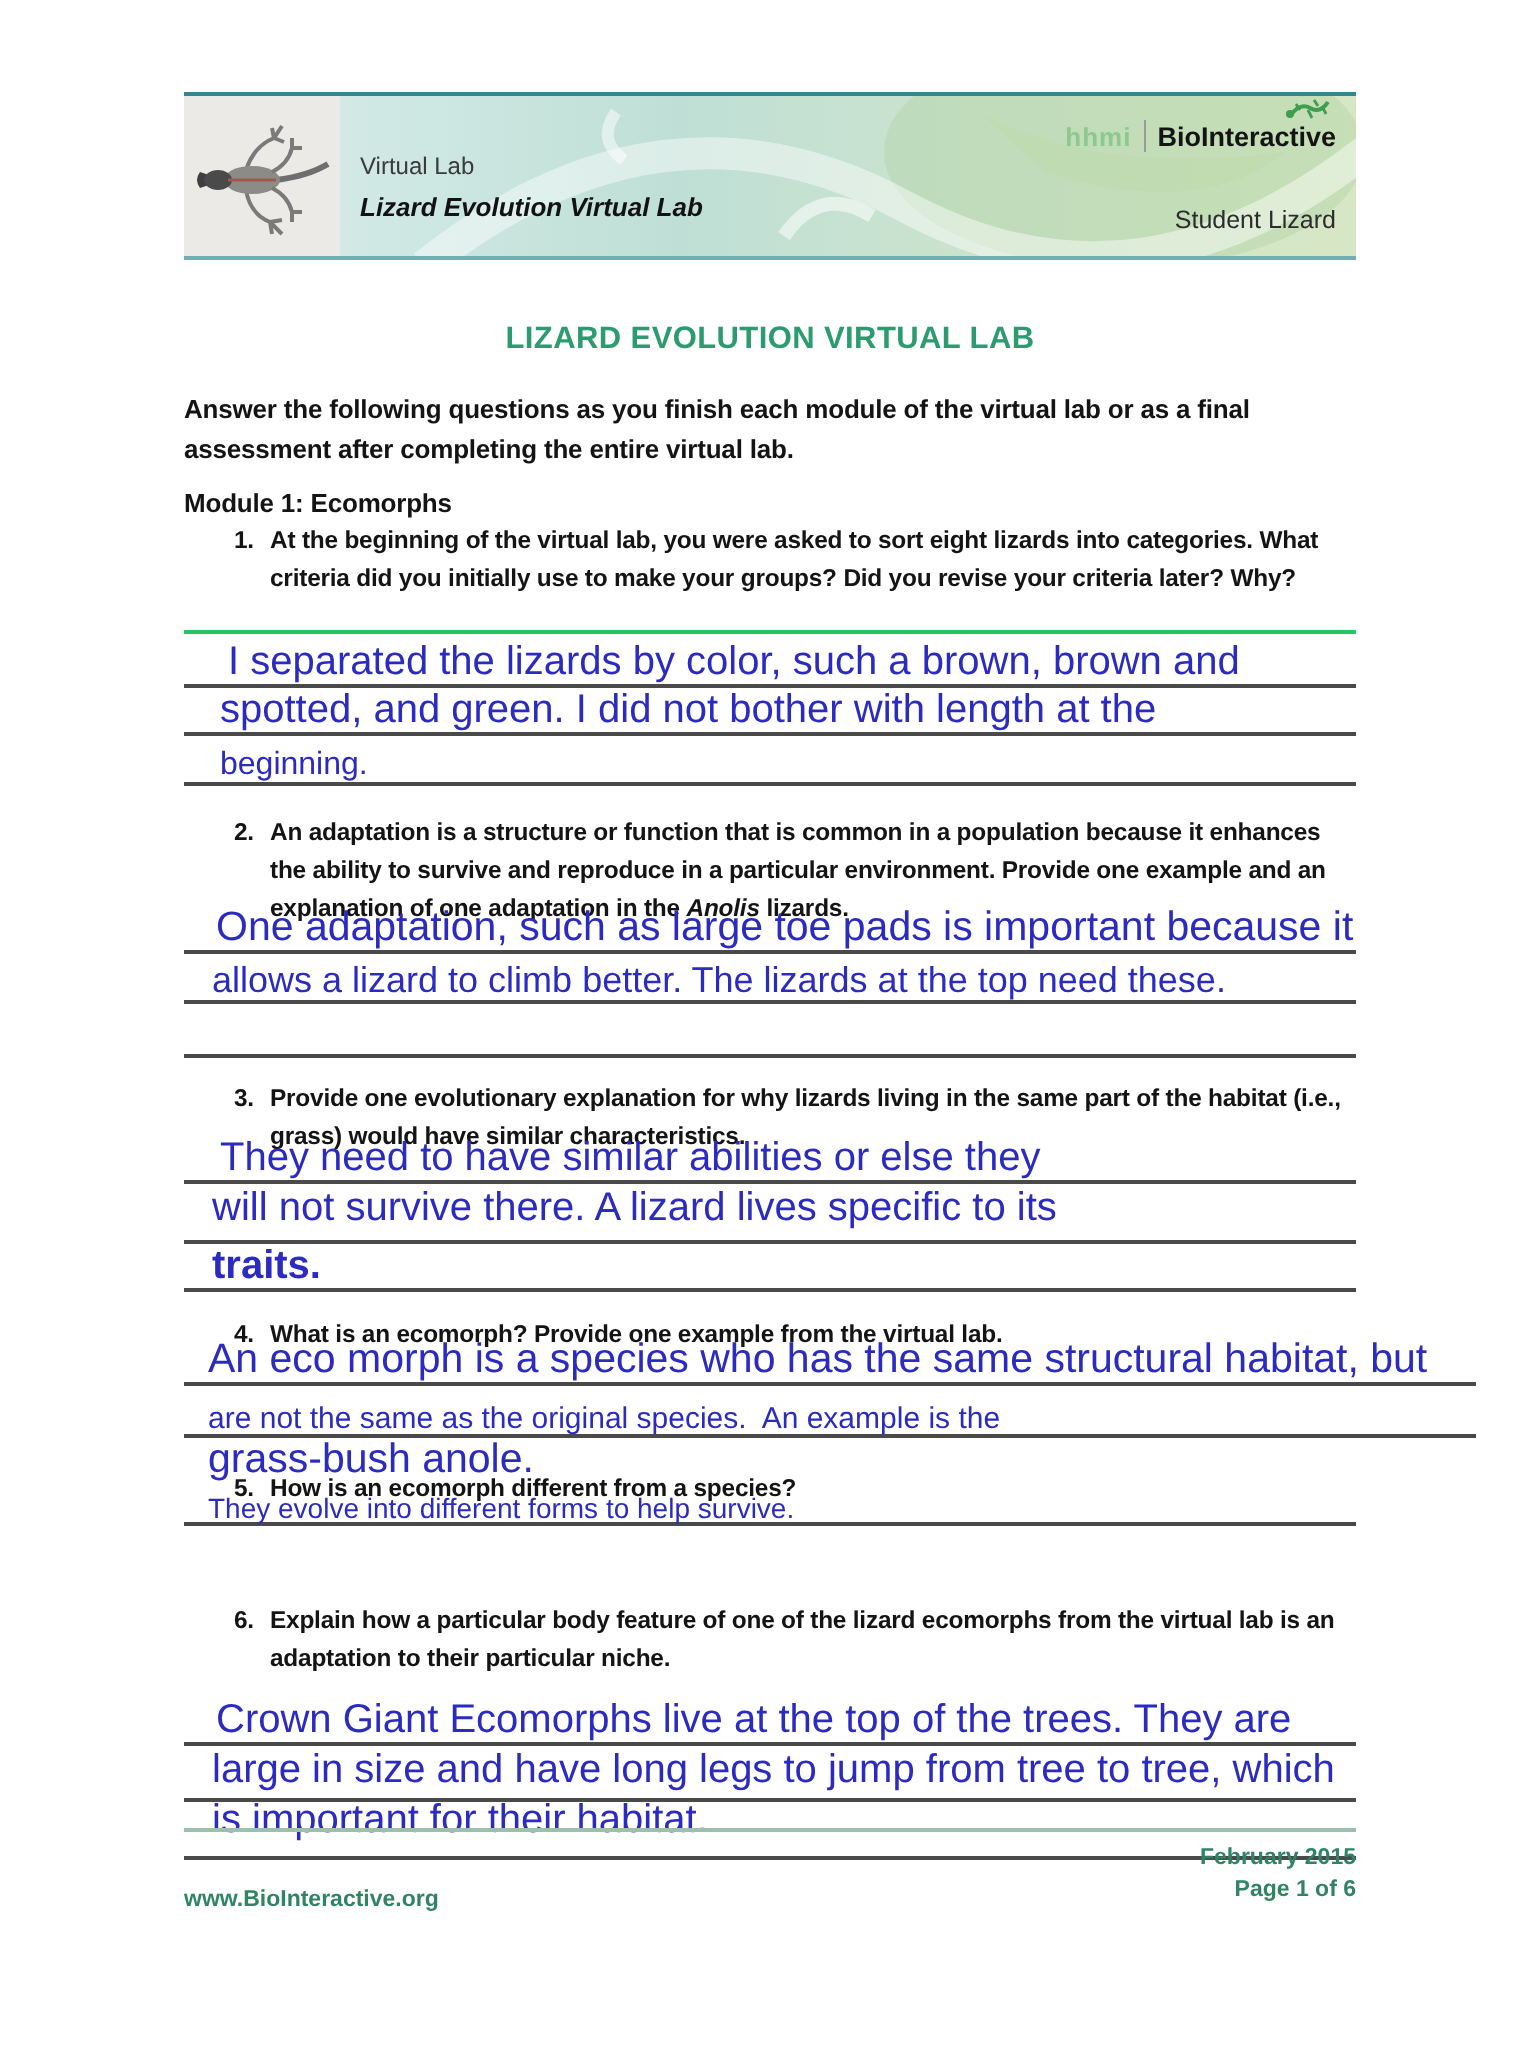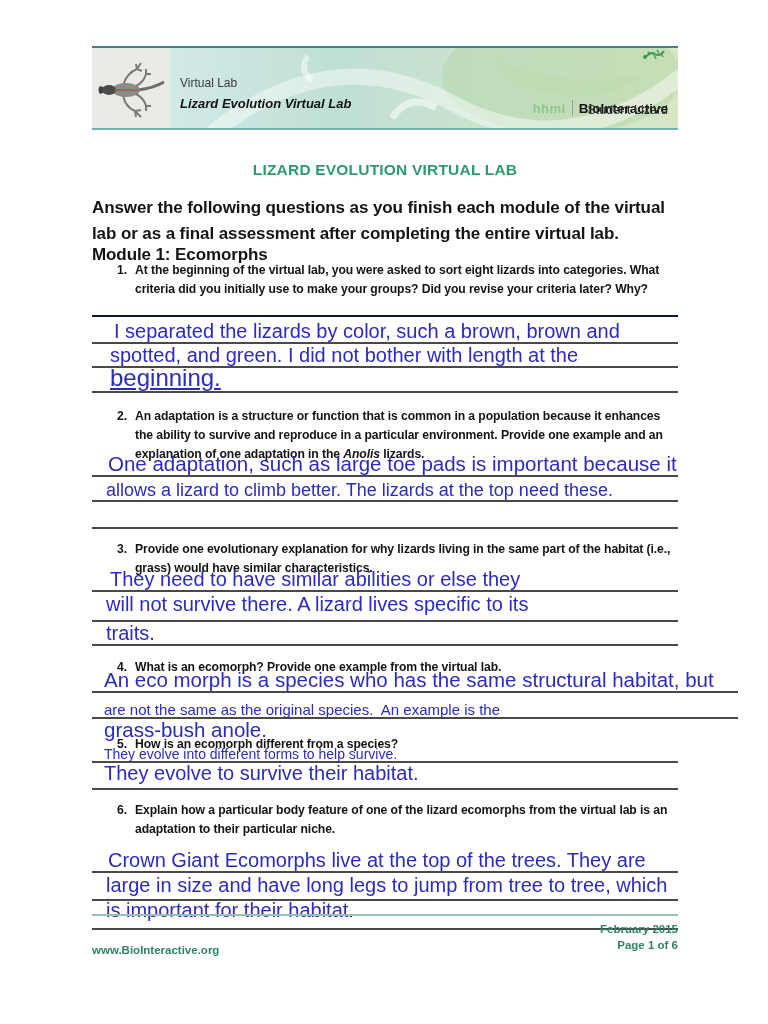--- a/index.html
+++ b/index.html
@@ -16,41 +16,41 @@
     border-top:2px solid #35878d; border-bottom:2px solid #74adb2;
     background:linear-gradient(90deg,#dcedec 0%,#cfe8e3 18%,#bfdfd6 42%,#cbe3cd 66%,#d7e7c5 100%);
   }
   #banner-deco { left:0; top:0; width:100%; height:100%; pointer-events:none; }
   #lizard-photo {
     left:0; top:0; width:78px; height:80px; background:#eceae7;
     display:flex; align-items:center; justify-content:center;
   }
   #program-label { left:88px; top:28px; font-size:12px; color:#3a3a3a; }
   #program-title { left:88px; top:48px; font-size:13px; font-weight:bold; font-style:italic; color:#121212; }
-  #brand { top:12px; right:10px; display:flex; align-items:center; gap:6px;margin-top:40px; }
+  #brand { top:12px; right:10px; display:flex; align-items:center; gap:6px; }
   #brand-hhmi { font-size:13px; font-weight:bold; color:#8cc98c; letter-spacing:.5px; }
   #brand-divider { width:1px; height:16px; background:#9a9a9a; display:inline-block; }
   #brand-bio { font-size:13.5px; font-weight:bold; color:#141414; }
   #brand-lizard { right:12px; top:0px; }
   #doc-type { right:10px; top:55px; font-size:12.5px; color:#2c2c2c; }
 
   
   #doc-title { left:92px; top:161px; width:586px; text-align:center;
     font-size:15.5px; font-weight:bold; color:#2c9b70; letter-spacing:.2px; }
-  .para { left:92px; width:586px; font-size:17px; font-weight:bold; color:#141414;
+  .para { left:92px; width:586px; font-size:13px; font-weight:bold; color:#141414;
     line-height:1.55; letter-spacing:-0.1px; }
   .q { left:92px; width:586px; display:flex; font-size:12.2px; font-weight:bold;
     color:#141414; line-height:1.55; letter-spacing:-0.1px; }
   .qnum { width:18px; margin-left:25px; flex:0 0 18px; }
   .qtext { flex:1; }
   .qtext em { font-style:italic; }
 
   
   .ans { left:92px; width:586px; color:#2b2bc0; }
-  .ans.topline { border-top:2px solid #0f172a; }
+  .ans.topline { border-top:2px solid #22c55e; }
   .arow { width:100%; border-bottom:2px solid #4a4a4a; white-space:pre; overflow:visible;
     display:flex; align-items:flex-end; }
   .arow.noline { border-bottom:none; }
   .arow span { display:block; transform:translateY(1px); }
   .rule { left:92px; width:586px; border-top:2px solid #4a4a4a; height:0; }
 
   
   #footer-rule { left:92px; top:914px; width:586px; border-top:2px solid #9dbfad; height:0; }
   .ftxt { color:#2f8464; font-weight:bold; font-size:11.5px; }
   #footer-date { left:92px; top:923px; width:586px; text-align:right; }
@@ -109,60 +109,59 @@
   <div class="abs para" style="top:195px;">Answer the following questions as you finish each module of the virtual lab or as a final assessment after completing the entire virtual lab.</div>
   <div class="abs para" style="top:242px;">Module 1: Ecomorphs</div>
 
   <div class="abs q" style="top:261px;">
     <span class="qnum">1.</span>
     <div class="qtext">At the beginning of the virtual lab, you were asked to sort eight lizards into categories. What criteria did you initially use to make your groups? Did you revise your criteria later? Why?</div>
   </div>
   <div class="abs ans topline" style="top:315px;">
     <div class="arow" style="height:27px; font-size:20px; padding-left:22px;"><span>I separated the lizards by color, such a brown, brown and</span></div>
     <div class="arow" style="height:24px; font-size:20px; padding-left:18px;"><span>spotted, and green. I did not bother with length at the</span></div>
-    <div class="arow" style="height:25px; font-size:24px; padding-left:18px;text-decoration:underline;"><span>beginning.</span></div>
+    <div class="arow" style="height:25px; font-size:16px; padding-left:18px;"><span>beginning.</span></div>
   </div>
 
   <div class="abs q" style="top:407px;">
     <span class="qnum">2.</span>
     <div class="qtext"><span>An adaptation is a structure or function that is common in a population because it enhances the ability to survive and reproduce in a particular environment. Provide one example and an explanation of one adaptation in the </span><em>Anolis</em><span> lizards.</span></div>
   </div>
   <div class="abs ans" style="top:452px;">
     <div class="arow" style="height:25px; font-size:20.5px; padding-left:16px;"><span>One adaptation, such as large toe pads is important because it</span></div>
     <div class="arow" style="height:25px; font-size:18px; padding-left:14px;"><span>allows a lizard to climb better. The lizards at the top need these.</span></div>
   </div>
   <div class="abs rule" style="top:527px;"></div>
 
   <div class="abs q" style="top:540px;">
     <span class="qnum">3.</span>
     <div class="qtext">Provide one evolutionary explanation for why lizards living in the same part of the habitat (i.e., grass) would have similar characteristics.</div>
   </div>
   <div class="abs ans" style="top:566px;">
     <div class="arow" style="height:26px; font-size:20px; padding-left:18px;"><span>They need to have similar abilities or else they</span></div>
     <div class="arow" style="height:30px; font-size:20px; padding-left:14px;"><span style="transform:translateY(-4px);">will not survive there. A lizard lives specific to its</span></div>
-    <div class="arow" style="height:24px; font-size:20px; padding-left:14px;"><span>traits.</span></div>
+    <div class="arow" style="height:24px; font-size:20px; padding-left:14px;font-weight:bold;"><span>traits.</span></div>
   </div>
 
   <div class="abs q" style="top:658px;">
     <span class="qnum">4.</span>
     <div class="qtext">What is an ecomorph? Provide one example from the virtual lab.</div>
   </div>
   <div class="abs ans" style="top:666px; width:646px;">
     <div class="arow" style="height:27px; font-size:20.5px; padding-left:12px;"><span>An eco morph is a species who has the same structural habitat, but</span></div>
     <div class="arow" style="height:26px; font-size:15px; padding-left:12px;"><span>are not the same as the original species.  An example is the</span></div>
     <div class="arow noline" style="height:22px; font-size:20.5px; padding-left:12px;"><span>grass-bush anole.</span></div>
   </div>
 
   <div class="abs q" style="top:735px;">
     <span class="qnum">5.</span>
     <div class="qtext">How is an ecomorph different from a species?</div>
   </div>
   <div class="abs ans" style="top:737px;">
     <div class="arow" style="height:26px; font-size:14px; padding-left:12px;"><span>They evolve into different forms to help survive.</span></div>
-    <div class="arow" style="height:27px; font-size:20px; padding-left:12px;"><span style="transform:translateY(-3px);">They evolve to survive their habitat.</span></div>
   </div>
 
   <div class="abs q" style="top:801px;">
     <span class="qnum">6.</span>
     <div class="qtext">Explain how a particular body feature of one of the lizard ecomorphs from the virtual lab is an adaptation to their particular niche.</div>
   </div>
   <div class="abs ans" style="top:824px;margin-top:23px;">
     <div class="arow" style="height:26px; font-size:20px; padding-left:16px;"><span>Crown Giant Ecomorphs live at the top of the trees. They are</span></div>
     <div class="arow" style="height:28px; font-size:20px; padding-left:14px;"><span style="transform:translateY(-2px);">large in size and have long legs to jump from tree to tree, which</span></div>
     <div class="arow" style="height:29px; font-size:20px; padding-left:14px;"><span style="transform:translateY(-6px);">is important for their habitat.</span></div>

